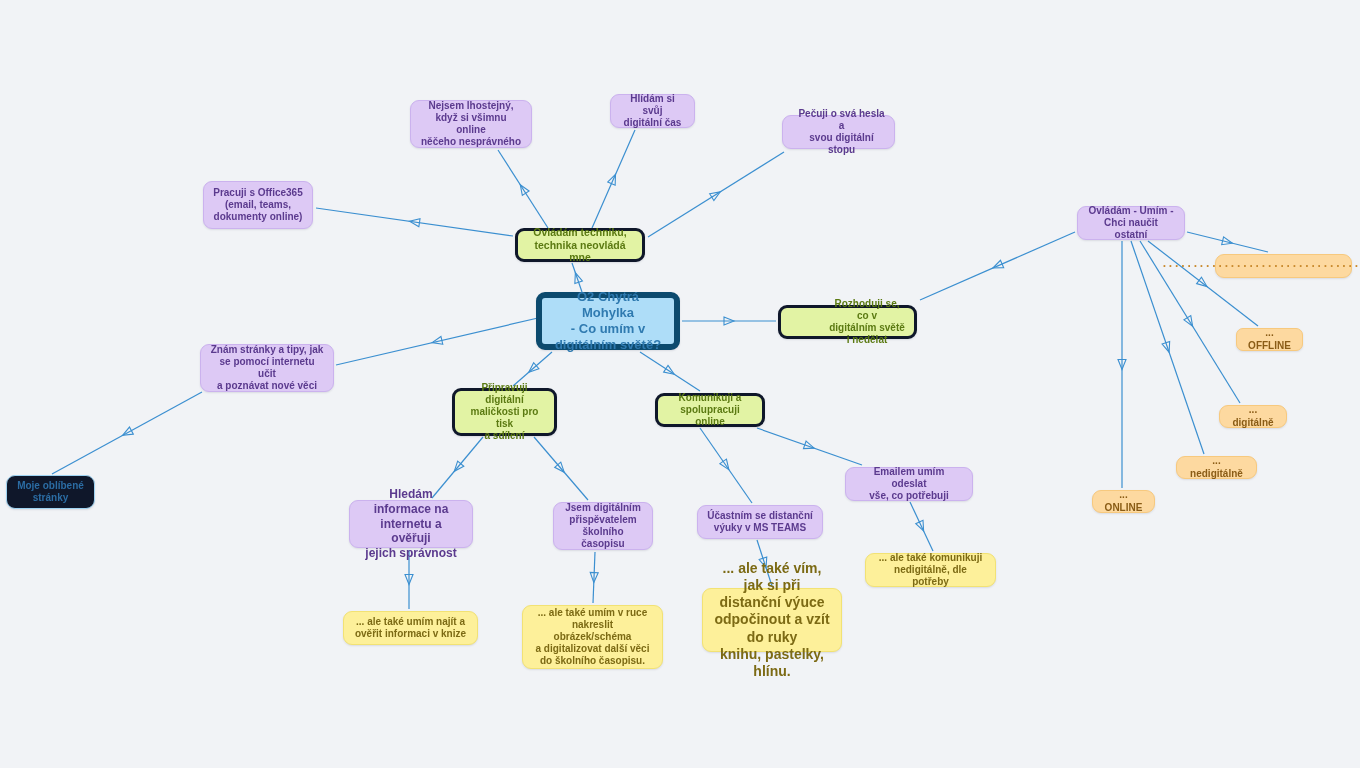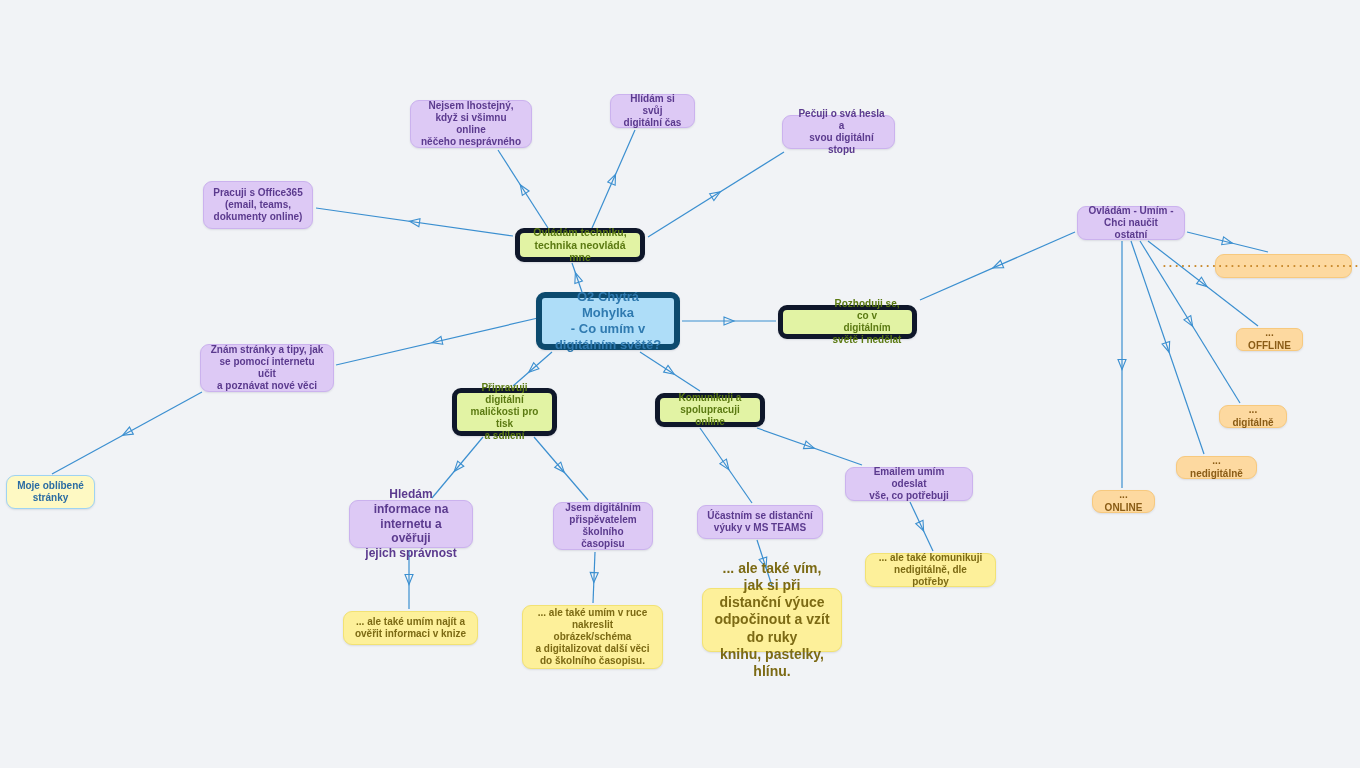--- a/index.html
+++ b/index.html
@@ -34,32 +34,32 @@
     font-weight: bold;
     line-height: 1.22;
     padding: 6px 9px;
     display: flex;
     align-items: center;
     justify-content: center;
     white-space: pre-line;
     box-shadow: 0 1px 2px rgba(60,60,90,0.13);
   }
   .n-blue {
-    background: #fef9c3;
+    background: #0f172a;
     border: 1px solid #9ed3f2;
     color: #2b6ca3;
   }
   .n-blue-center {
     background: #aeddf8;
     border: 6px solid #0c4a6e;
     color: #2f7ab0;
   }
   .n-green {
     background: #e2f3a4;
-    border: 5px solid #0f172a;
+    border: 3px solid #0f172a;
     color: #5b7a12;
   }
   .n-purple {
     background: #ddc9f5;
     border: 1px solid #cbb2ee;
     color: #5b3a8e;
   }
   .n-yellow {
     background: #fdf09a;
     border: 1px solid #f2e274;

